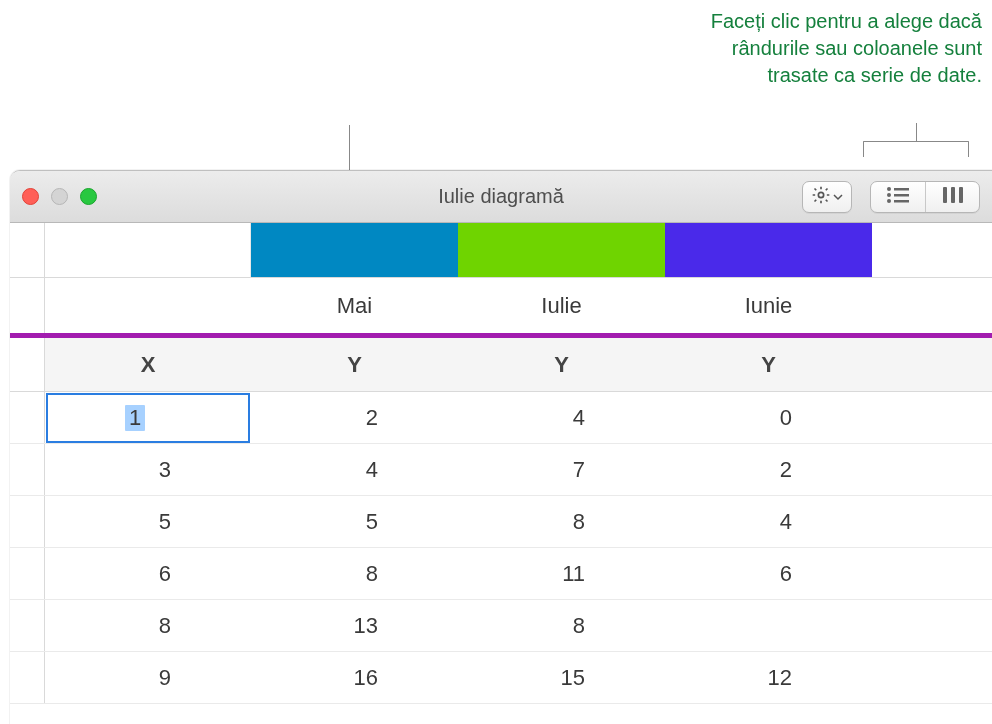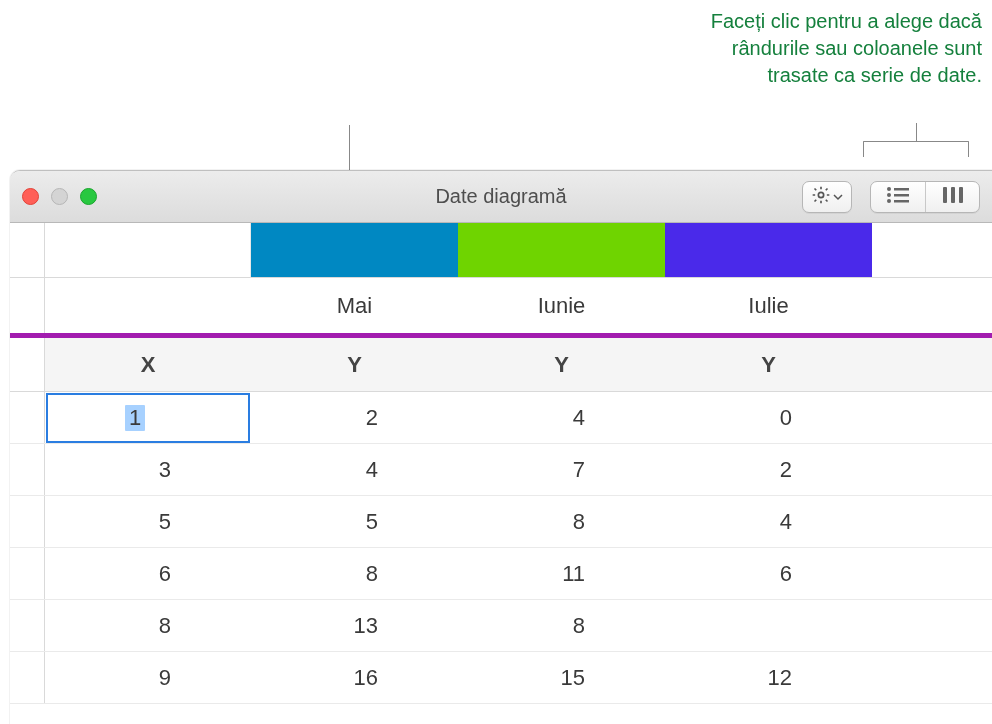--- a/index.html
+++ b/index.html
@@ -214,21 +214,21 @@
   </div>
 </div>
 
 <div class="window">
   <div class="titlebar">
     <div class="traffic-lights">
       <div class="dot red"></div>
       <div class="dot gray"></div>
       <div class="dot green"></div>
     </div>
-    <div class="title">Date diagramă</div>
+    <div class="title">Iulie diagramă</div>
     <div class="titlebar-right">
       <div class="settings-btn">
         <span>
           <svg class="gear-icon" viewBox="0 0 24 24" fill="none" stroke="#555" stroke-width="2">
             <circle cx="12" cy="12" r="3.2"></circle>
             <path d="M12 2v3M12 19v3M4.2 4.2l2.1 2.1M17.7 17.7l2.1 2.1M2 12h3M19 12h3M4.2 19.8l2.1-2.1M17.7 6.3l2.1-2.1"></path>
           </svg>
         </span>
         <span>
           <svg class="chev-icon" viewBox="0 0 10 10" fill="none" stroke="#555" stroke-width="1.5">
@@ -269,22 +269,22 @@
       <div class="color-cell c-blue" style="background:#0088c2"></div>
       <div class="color-cell c-green" style="background:#6fd400"></div>
       <div class="color-cell c-purple" style="background:#4a29ea"></div>
       <div class="c-pad"></div>
     </div>
 
     <div class="header-names">
       <div class="rowhead"></div>
       <div class="gap"></div>
       <div class="hcell">Mai</div>
+      <div class="hcell">Iulie</div>
       <div class="hcell">Iunie</div>
-      <div class="hcell">Iulie</div>
       <div class="tail"></div>
     </div>
 
     <div class="axis-row">
       <div class="rowhead"></div>
       <div class="xcell">X</div>
       <div class="ycell">Y</div>
       <div class="ycell">Y</div>
       <div class="ycell">Y</div>
       <div class="tail"></div>

